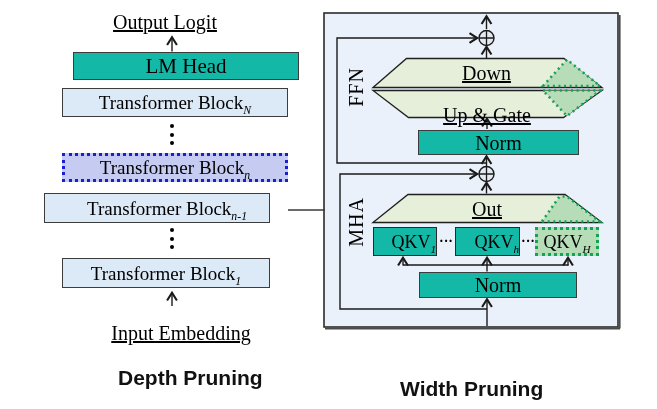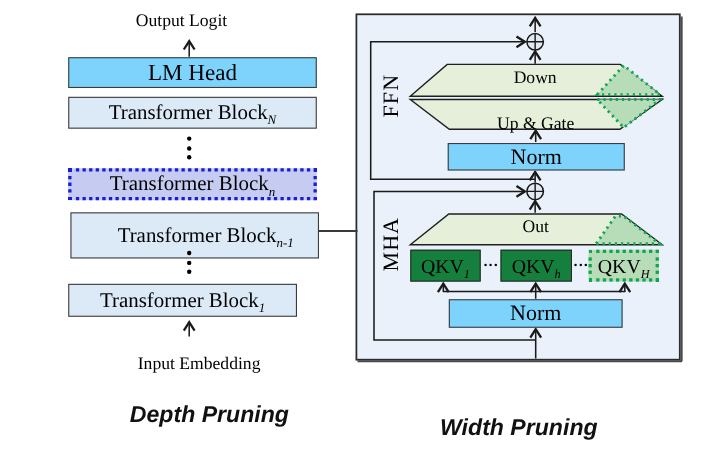--- a/index.html
+++ b/index.html
@@ -7,37 +7,37 @@
     position:relative; width:657px; height:409px; background:#ffffff;
     font-family:"Liberation Serif", serif; color:#000; overflow:hidden;
   }
   #underlay { position:absolute; left:0; top:0; }
   .box {
     position:absolute; box-sizing:border-box;
     display:flex; align-items:center; justify-content:center;
     background:#dce9f6; border:1.3px solid #3c3c3c;
     font-size:19px; line-height:1;
   }
-  .gray  { background:#7dd3fc; }
-  .green { background:#15803d; border:1.2px solid #2a2a2a; }
+  .gray  { background:#14b8a6;margin-left:11px; }
+  .green { background:#14b8a6; border:1.2px solid #2a2a2a;justify-content:flex-end; }
   .pruned-blue  { background:#c5cbf1; border:3px dotted #1c1cd2; }
   .pruned-green { background:#b6dcb8; border:3px dotted #12a455; }
   sub { font-size:0.62em; font-style:italic; line-height:0; }
   .lbl { position:absolute; text-align:center; line-height:1.1; }
-  .f20 { font-size:16px; }
+  .f20 { font-size:20px;text-decoration:underline; }
   .vlabel {
     position:absolute; width:60px; height:22px; text-align:center;
     font-size:20px; transform:rotate(-90deg); letter-spacing:1px;
   }
   .vdots { position:absolute; display:flex; flex-direction:column; gap:4.5px; align-items:center; width:8px; }
   .vdots i { width:4px; height:4px; background:#000; border-radius:50%; }
   .hdots { position:absolute; font-size:14px; font-weight:bold; letter-spacing:0; text-align:center; }
   .legend-label {
     position:absolute; font-family:"Liberation Sans", sans-serif;
-    font-weight:bold; font-size:21px; color:#111; white-space:nowrap;font-style:italic;
+    font-weight:bold; font-size:21px; color:#111; white-space:nowrap;
   }
 </style>
 </head>
 <body>
 
 <div id="stage">
 
   <svg id="underlay" width="657" height="409" viewBox="0 0 657 409">
     <defs>
       <marker id="arw" markerWidth="9" markerHeight="9" refX="6.5" refY="4.5" orient="auto">
@@ -111,21 +111,21 @@
   <div class="vdots" style="left:168px; top:124px;">
       <i></i>
       <i></i>
       <i></i>
     </div>
 
   <div class="box pruned-blue" style="left:62px; top:153px; width:226px; height:29px;">
     <span><span>Transformer Block</span><sub>n</sub></span>
   </div>
 
-  <div class="box" style="left:64px; top:193px; width:226px; height:42px;padding-left:20px;">
+  <div class="box" style="left:44px; top:193px; width:226px; height:30px;padding-left:20px;">
     <span><span>Transformer Block</span><sub>n-1</sub></span>
   </div>
 
   <div class="vdots" style="left:168px; top:228px;">
       <i></i>
       <i></i>
       <i></i>
     </div>
 
   <div class="box" style="left:62px; top:258px; width:208px; height:30px;">

